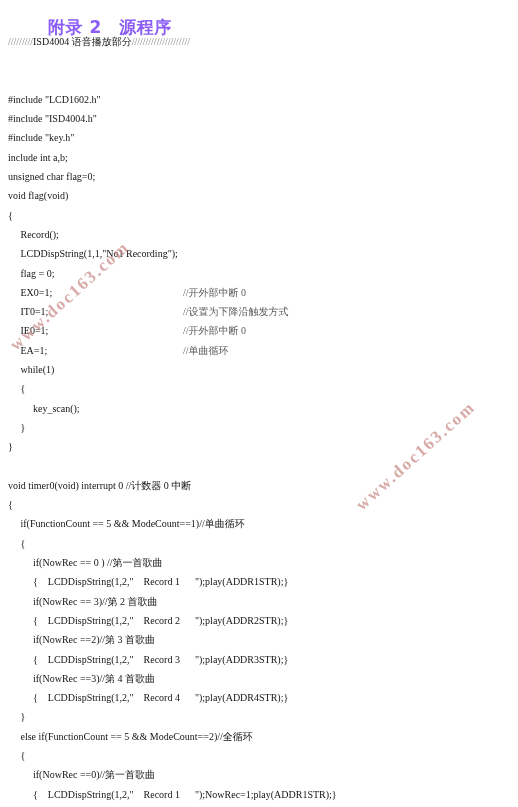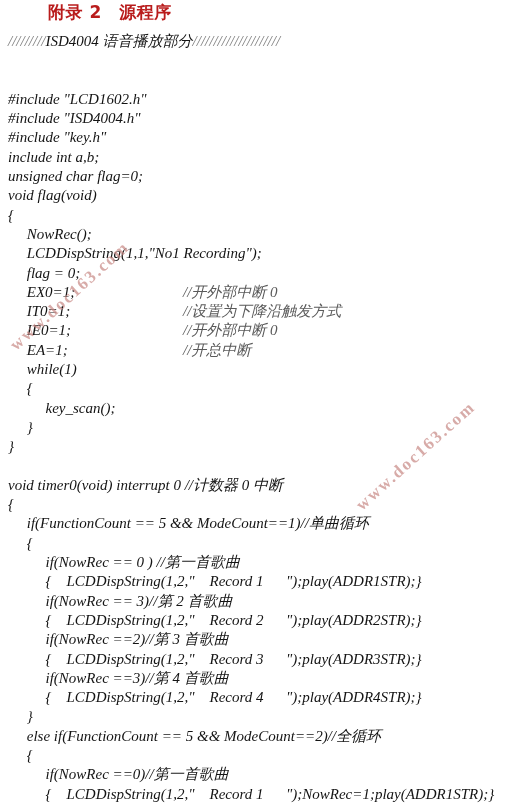--- a/index.html
+++ b/index.html
@@ -58,45 +58,44 @@
   
   .doc {
     position: relative;
     z-index: 2;
     padding: 0;
   }
 
   .page-title {
     position: absolute;
     left: 8px;
-    top: 1px;
+    top: 16px;
     font-size: 17px;
     font-weight: bold;
     font-family: "DejaVu Sans", "Liberation Sans", sans-serif;
     letter-spacing: 0.5px;
-    color: #b91c1c;
+    color: #8b5cf6;
     white-space: pre;
     padding-left: 40px;
   }
 
   .code-body {
     position: absolute;
     left: 8px;
     top: 32px;
     width: 504px;
   }
 
   .line {
-    font-size: 15px;
+    font-size: 10px;
     line-height: 19.3px;
     white-space: pre;
     color: #141414;
     height: 19.3px;
     position: relative;
-    font-style: italic;
   }
   .line.blank { color: transparent; }
 
   .cmt-slashes { color: #7d7d7d; }
 
   .line .inline-comment {
     position: absolute;
     left: 175px;
     top: 0;
     color: #5a5a5a;
@@ -125,27 +124,27 @@
       <div id="code-lines">
           <div class="line blank"><span>&nbsp;</span></div>
           <div class="line blank"><span>&nbsp;</span></div>
           <div class="line"><span>#include "LCD1602.h"</span></div>
           <div class="line"><span>#include "ISD4004.h"</span></div>
           <div class="line"><span>#include "key.h"</span></div>
           <div class="line"><span>include int a,b;</span></div>
           <div class="line"><span>unsigned char flag=0;</span></div>
           <div class="line"><span>void flag(void)</span></div>
           <div class="line"><span>{</span></div>
-          <div class="line"><span>     NowRec();</span></div>
+          <div class="line"><span>     Record();</span></div>
           <div class="line"><span>     LCDDispString(1,1,"No1 Recording");</span></div>
           <div class="line"><span>     flag = 0;</span></div>
           <div class="line"><span>     EX0=1;</span><span class="inline-comment">//开外部中断 0</span></div>
           <div class="line"><span>     IT0=1;</span><span class="inline-comment">//设置为下降沿触发方式</span></div>
           <div class="line"><span>     IE0=1;</span><span class="inline-comment">//开外部中断 0</span></div>
-          <div class="line"><span>     EA=1;</span><span class="inline-comment">//开总中断</span></div>
+          <div class="line"><span>     EA=1;</span><span class="inline-comment">//单曲循环</span></div>
           <div class="line"><span>     while(1)</span></div>
           <div class="line"><span>     {</span></div>
           <div class="line"><span>          key_scan();</span></div>
           <div class="line"><span>     }</span></div>
           <div class="line"><span>}</span></div>
           <div class="line blank"><span>&nbsp;</span></div>
           <div class="line"><span>void timer0(void) interrupt 0 //计数器 0 中断</span></div>
           <div class="line"><span>{</span></div>
           <div class="line"><span>     if(FunctionCount == 5 &amp;&amp; ModeCount==1)//单曲循环</span></div>
           <div class="line"><span>     {</span></div>

